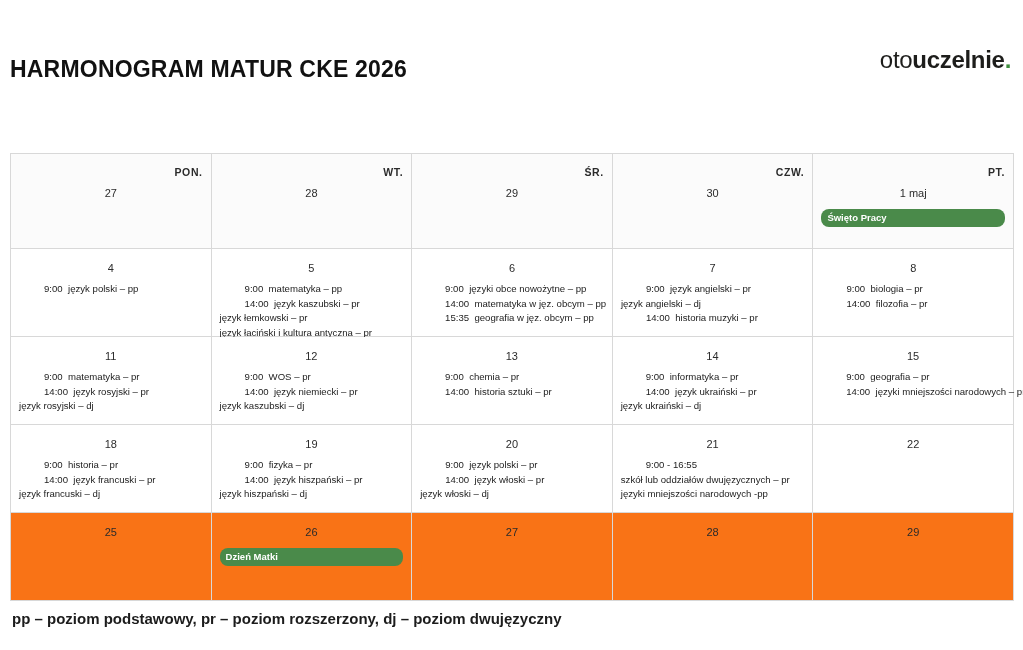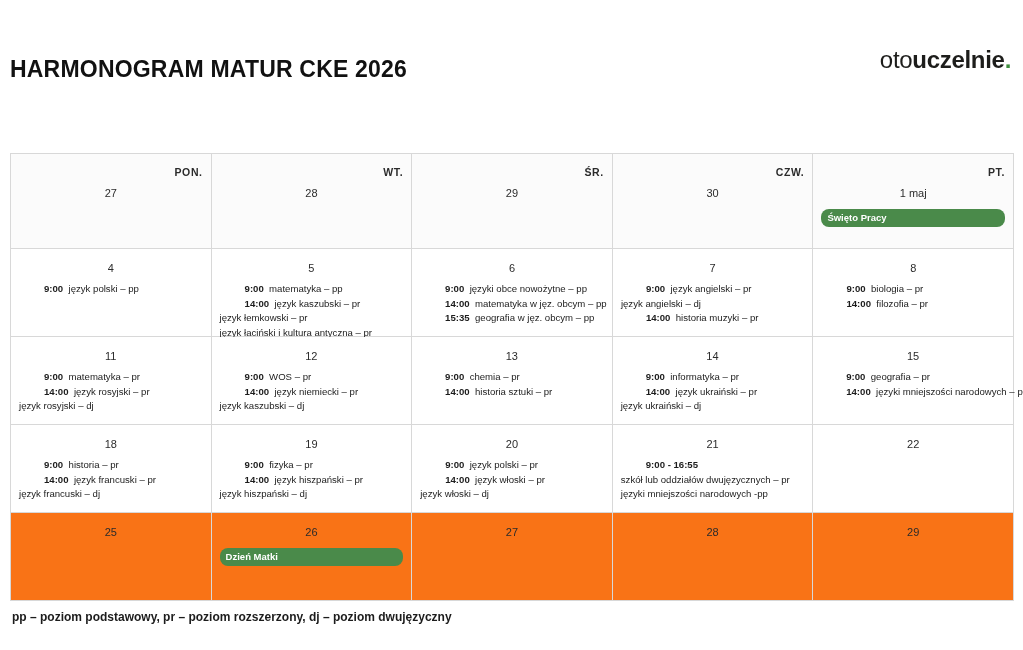--- a/index.html
+++ b/index.html
@@ -116,28 +116,28 @@
   .entries {
     margin-top: 8px;
     font-size: 9.6px;
     line-height: 14.5px;
     color: #1c1c1c;
   }
   .entries .line {
     white-space: nowrap;
   }
   .entries .t {
-    font-weight: bold;
+    font-weight: normal;
     padding-left: 25px;
   }
   .footnote {
     position: absolute;
     left: 12px;
     top: 610px;
-    font-size: 12px;
+    font-size: 15px;
     font-weight: bold;
     color: #1c1c1c;
   }
 </style>
 </head>
 <body>
 
 <div class="page">
 
   <div class="header">

